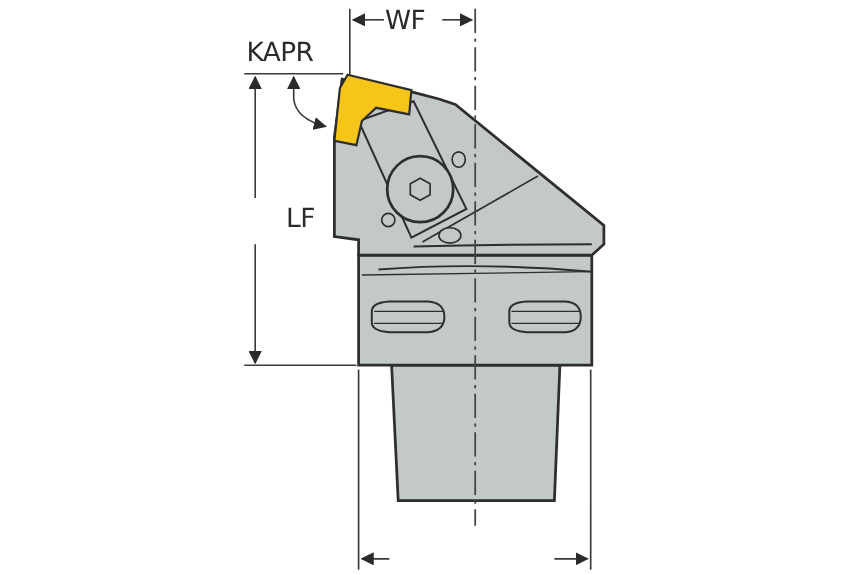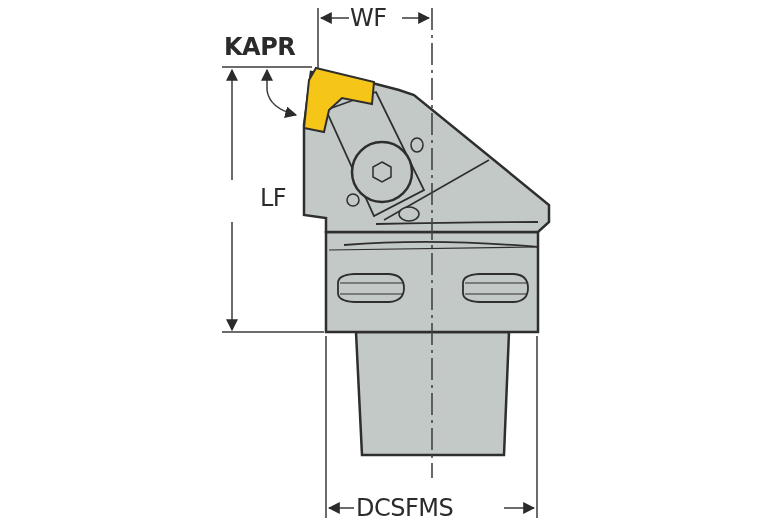--- a/index.html
+++ b/index.html
@@ -79,16 +79,15 @@
 
   <g>
     <line x1="322" y1="336" x2="322" y2="518" stroke="#3a3a3a" stroke-width="1.5"></line>
     <line x1="533" y1="336" x2="533" y2="518" stroke="#3a3a3a" stroke-width="1.5"></line>
     <line x1="325" y1="508" x2="350" y2="508" stroke="#3a3a3a" stroke-width="1.5" marker-start="url(#arr)"></line>
     <line x1="500" y1="508" x2="530" y2="508" stroke="#3a3a3a" stroke-width="1.5" marker-end="url(#arr)"></line>
   </g>
 </svg>
 
 <div class="lbl" style="left:346px; top:6px;">WF</div>
-<div class="lbl" style="left:220px; top:35px;font-weight:bold;">KAPR</div>
+<div class="lbl" style="left:220px; top:35px;">KAPR</div>
 <div class="lbl" style="left:212px; top:186px;margin-left:44px;">LF</div>
-<div class="lbl" style="left:352px; top:496px;">DCSFMS</div>
 </div>
 
 </body></html>

